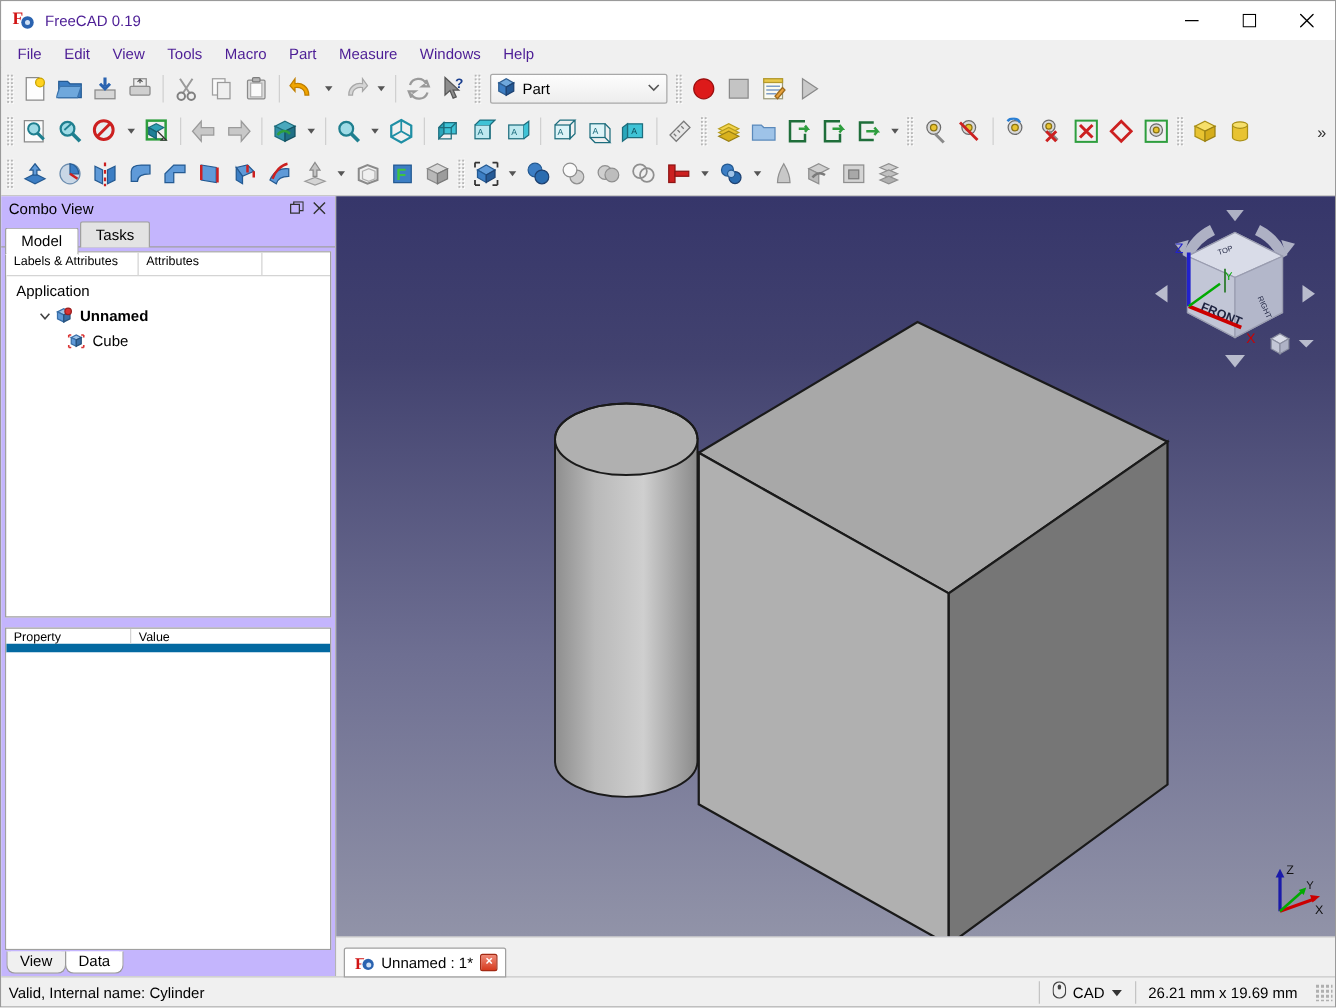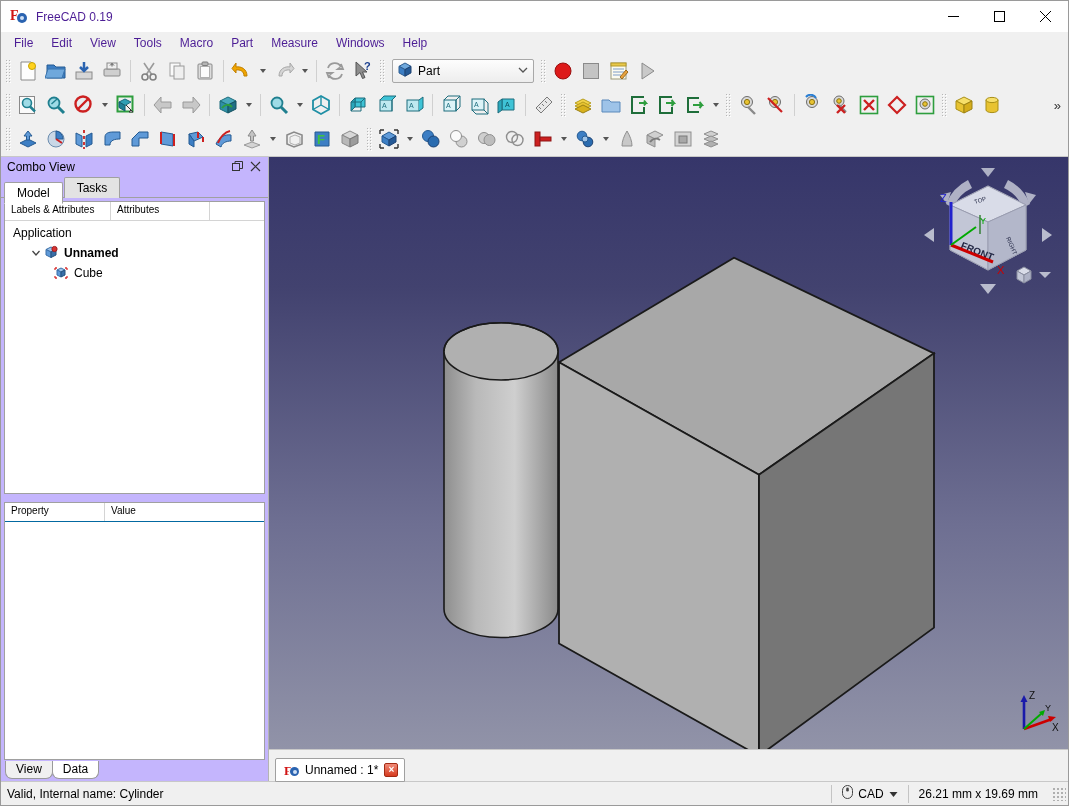--- a/index.html
+++ b/index.html
@@ -205,21 +205,21 @@
   .prop-panel {
     margin: 8px 3px 0 3px;
     background: #ffffff;
     border: 1px solid #a0a0a0;
     flex: 1;
     display: flex; flex-direction: column;
     overflow: hidden;
   }
   .prop-header {
     display: flex; height: 19px;
-    border-bottom: 1px solid #0369a1;
+    border-bottom: 7px solid #0369a1;
   }
   .prop-header .th.p0 { width: 100px; }
   .prop-header .th.p1 { flex: 1; border-right: none; }
   .prop-body { flex: 1; background: #fff; }
   .vd-tabs {
     height: 20px; display: flex; align-items: flex-start;
     padding-left: 4px; margin-top: 1px;
   }
   .vd-tab {
     font-size: 12px; padding: 1px 10px 2px 10px;

